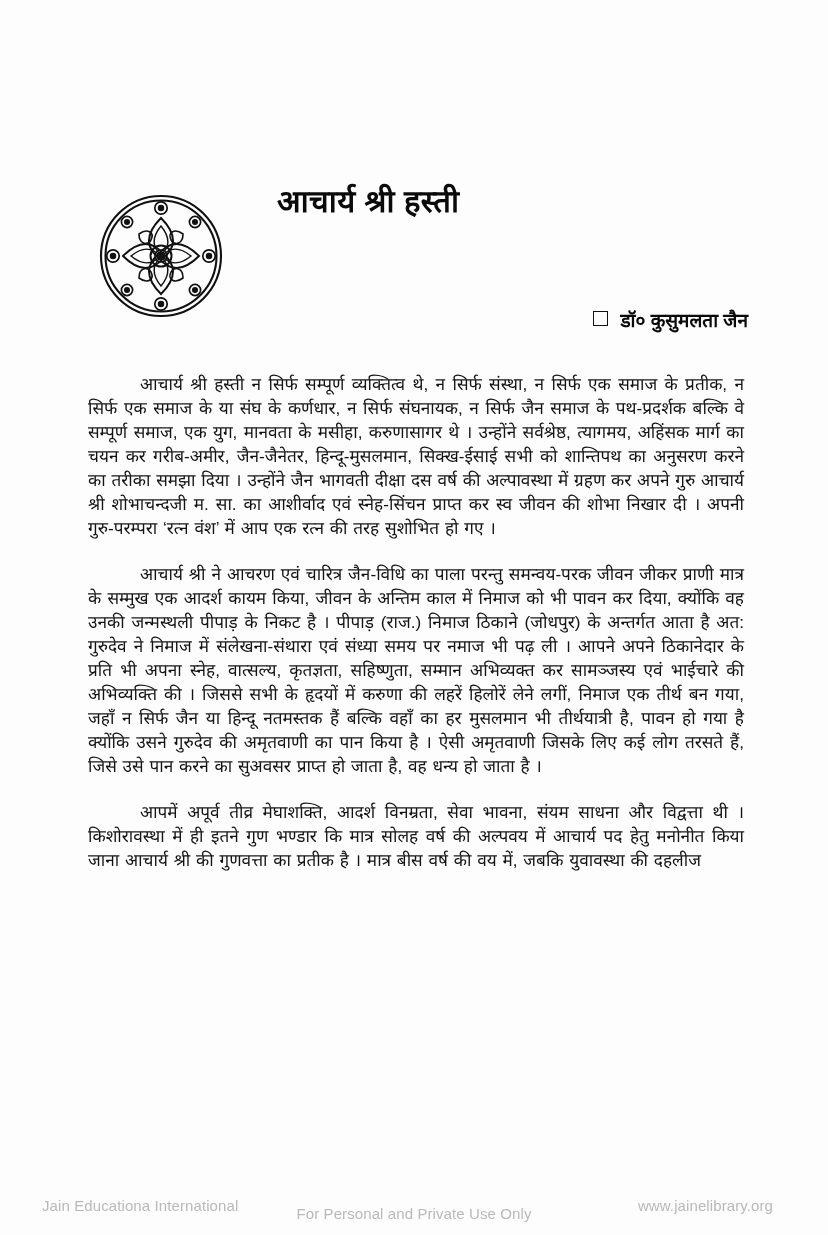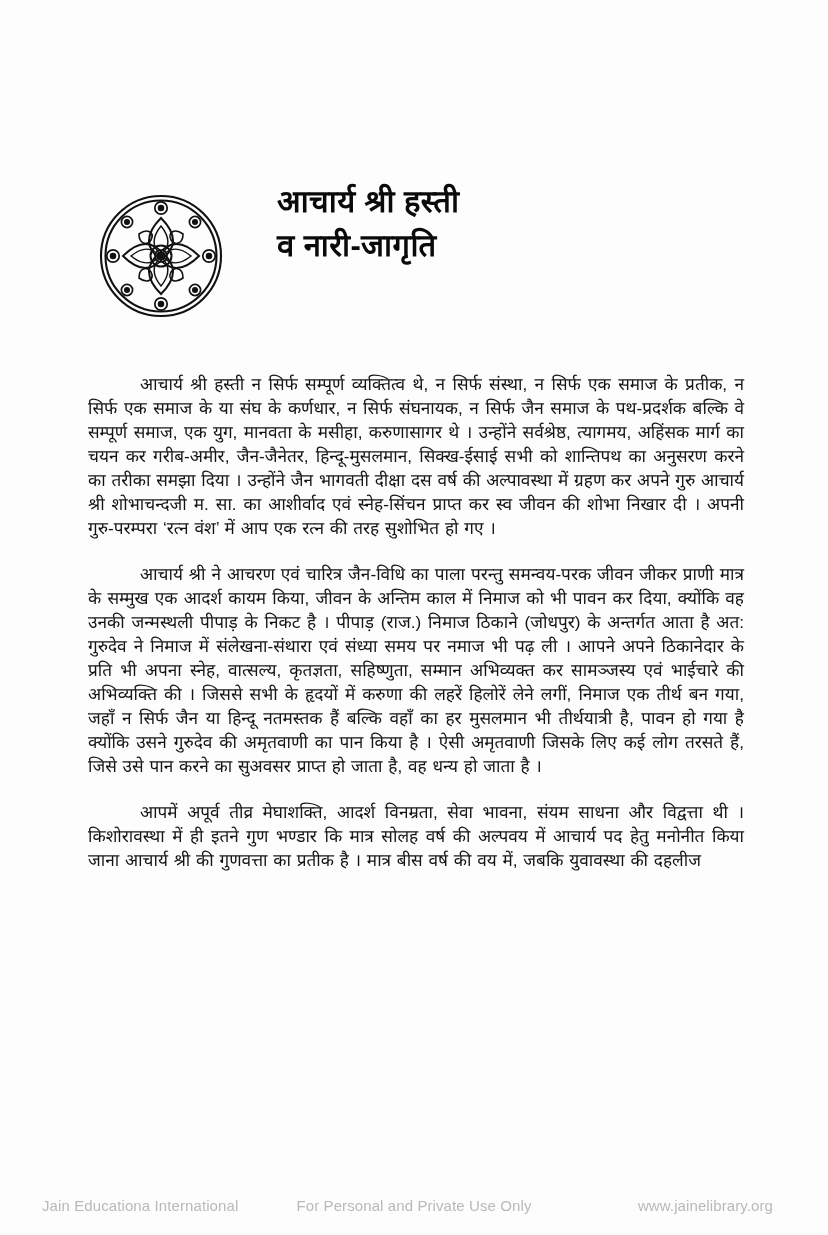--- a/index.html
+++ b/index.html
@@ -110,21 +110,21 @@
   .footer-inner {
     position: relative;
     margin: 0 42px;
     height: 16px;
     font-family: "Liberation Sans", "DejaVu Sans", sans-serif;
     font-size: 15px;
     color: #b9b9b9;
     letter-spacing: 0.1px;
   }
   .footer-left   { position: absolute; left: 0;   top: 0; }
-  .footer-center { position: absolute; left: 50%; top: 0; transform: translateX(-50%); }
+  .footer-center { position: absolute; left: 50%; top: 8px; transform: translateX(-50%); }
   .footer-right  { position: absolute; right: 13px;  top: 0; }
 </style>
 </head>
 <body>
 
 <div class="page">
 
   <div class="header">
 
     <div class="emblem">
@@ -176,23 +176,25 @@
         <g>
           <circle cx="62" cy="62" r="10.5" fill="none" stroke="#111" stroke-width="2"></circle>
           <circle cx="62" cy="62" r="6" fill="none" stroke="#111" stroke-width="1.5"></circle>
           <circle cx="62" cy="62" r="2.6" fill="#111"></circle>
         </g>
       </svg>
     </div>
 
     <div class="title-block">
       <div class="title-line">आचार्य श्री हस्ती</div>
-      <div class="title-line">व नारी-जागृति</div>
-    </div>
-
+    </div>
+
+    <div class="byline">
+      <span class="byline-marker"></span><span>डॉ० कुसुमलता जैन</span>
+    </div>
   </div>
 
   <div class="body-text">
     <p class="para">आचार्य श्री हस्ती न सिर्फ सम्पूर्ण व्यक्तित्व थे, न सिर्फ संस्था, न सिर्फ एक समाज के प्रतीक, न सिर्फ एक समाज के या संघ के कर्णधार, न सिर्फ संघनायक, न सिर्फ जैन समाज के पथ-प्रदर्शक बल्कि वे सम्पूर्ण समाज, एक युग, मानवता के मसीहा, करुणासागर थे । उन्होंने सर्वश्रेष्ठ, त्यागमय, अहिंसक मार्ग का चयन कर गरीब-अमीर, जैन-जैनेतर, हिन्दू-मुसलमान, सिक्ख-ईसाई सभी को शान्तिपथ का अनुसरण करने का तरीका समझा दिया । उन्होंने जैन भागवती दीक्षा दस वर्ष की अल्पावस्था में ग्रहण कर अपने गुरु आचार्य श्री शोभाचन्दजी म. सा. का आशीर्वाद एवं स्नेह-सिंचन प्राप्त कर स्व जीवन की शोभा निखार दी । अपनी गुरु-परम्परा ‘रत्न वंश’ में आप एक रत्न की तरह सुशोभित हो गए ।</p>
     <p class="para">आचार्य श्री ने आचरण एवं चारित्र जैन-विधि का पाला परन्तु समन्वय-परक जीवन जीकर प्राणी मात्र के सम्मुख एक आदर्श कायम किया, जीवन के अन्तिम काल में निमाज को भी पावन कर दिया, क्योंकि वह उनकी जन्मस्थली पीपाड़ के निकट है । पीपाड़ (राज.) निमाज ठिकाने (जोधपुर) के अन्तर्गत आता है अत: गुरुदेव ने निमाज में संलेखना-संथारा एवं संध्या समय पर नमाज भी पढ़ ली । आपने अपने ठिकानेदार के प्रति भी अपना स्नेह, वात्सल्य, कृतज्ञता, सहिष्णुता, सम्मान अभिव्यक्त कर सामञ्जस्य एवं भाईचारे की अभिव्यक्ति की । जिससे सभी के हृदयों में करुणा की लहरें हिलोरें लेने लगीं, निमाज एक तीर्थ बन गया, जहाँ न सिर्फ जैन या हिन्दू नतमस्तक हैं बल्कि वहाँ का हर मुसलमान भी तीर्थयात्री है, पावन हो गया है क्योंकि उसने गुरुदेव की अमृतवाणी का पान किया है । ऐसी अमृतवाणी जिसके लिए कई लोग तरसते हैं, जिसे उसे पान करने का सुअवसर प्राप्त हो जाता है, वह धन्य हो जाता है ।</p>
     <p class="para">आपमें अपूर्व तीव्र मेघाशक्ति, आदर्श विनम्रता, सेवा भावना, संयम साधना और विद्वत्ता थी । किशोरावस्था में ही इतने गुण भण्डार कि मात्र सोलह वर्ष की अल्पवय में आचार्य पद हेतु मनोनीत किया जाना आचार्य श्री की गुणवत्ता का प्रतीक है । मात्र बीस वर्ष की वय में, जबकि युवावस्था की दहलीज</p>
   </div>
 
   <div class="footer">
     <div class="footer-inner">

